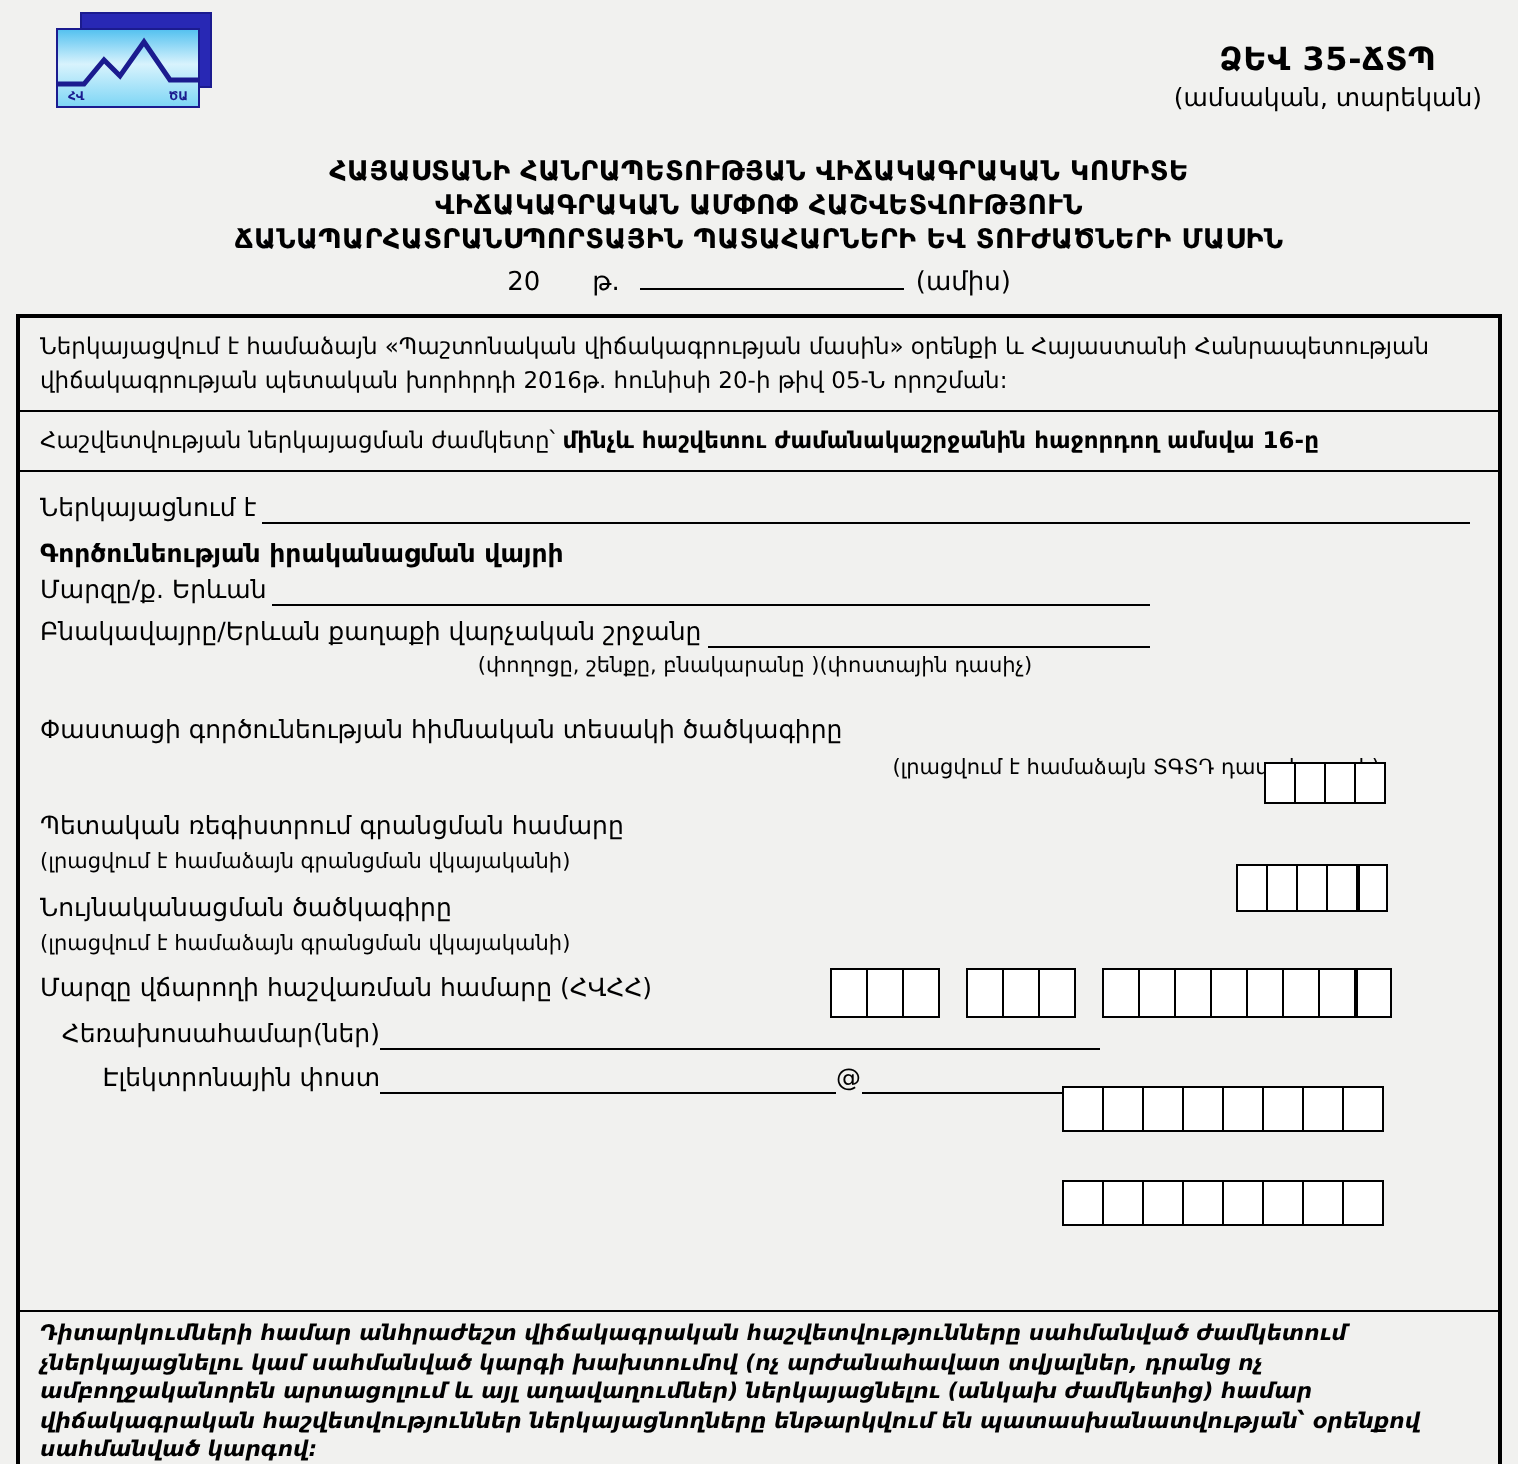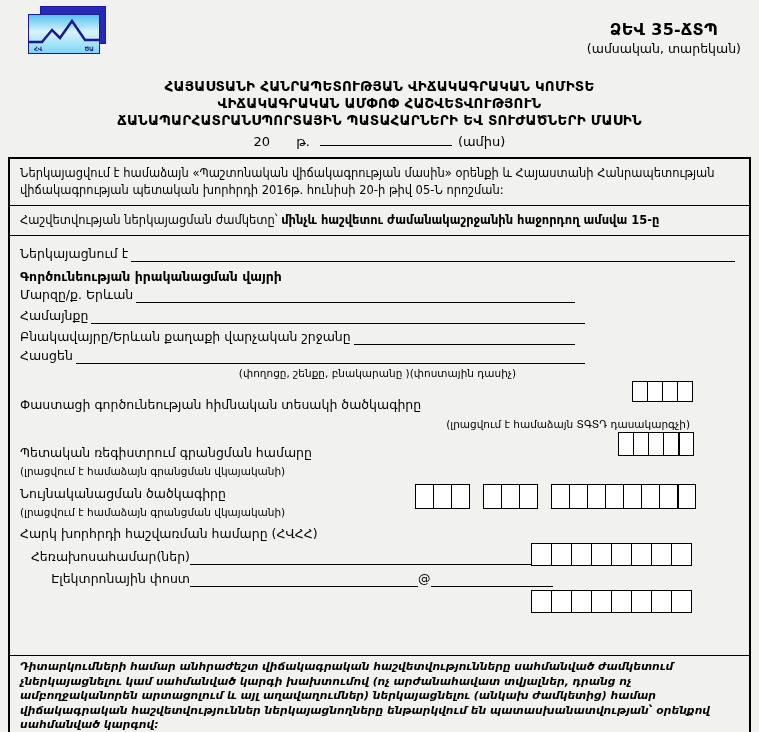--- a/index.html
+++ b/index.html
@@ -92,61 +92,53 @@
       <span>20</span><span class="blank-year"></span><span>թ.</span><span class="blank-month"></span><span>(ամիս)</span>
     </div>
   </div>
 </div>
 
 <div class="formtable">
 
   <div class="trow">Ներկայացվում է համաձայն «Պաշտոնական վիճակագրության մասին» օրենքի և Հայաստանի Հանրապետության վիճակագրության պետական խորհրդի 2016թ. հունիսի 20-ի թիվ 05-Ն որոշման:</div>
 
   <div class="trow deadline">
-    <span>Հաշվետվության ներկայացման ժամկետը՝ </span><b>մինչև հաշվետու ժամանակաշրջանին հաջորդող ամսվա 15-ը</b>
+    <span>Հաշվետվության ներկայացման ժամկետը՝ </span><b>մինչև հաշվետու ժամանակաշրջանին հաջորդող ամսվա 16-ը</b>
   </div>
 
   <div class="main-row">
 
     <div class="frow">
       <span>Ներկայացնում է</span>
       <span class="fill"></span>
     </div>
 
 
     <div class="bold-line mt7">Գործունեության իրականացման վայրի</div>
 
     <div class="frow mt3">
       <span>Մարզը/ք. Երևան</span>
       <span class="fill mr160"></span>
     </div>
     <div class="frow mt5">
-      <span>Համայնքը</span>
-      <span class="fill mr150"></span>
-    </div>
-    <div class="frow mt5">
       <span>Բնակավայրը/Երևան քաղաքի վարչական շրջանը </span>
       <span class="fill mr160"></span>
     </div>
-    <div class="frow mt3">
-      <span>Հասցեն</span>
-      <span class="fill mr150"></span>
-    </div>
     <div class="hint mt3">(փողոցը, շենքը, բնակարանը )(փոստային դասիչ)</div>
 
     <div class="mt17">Փաստացի գործունեության հիմնական տեսակի ծածկագիրը</div>
     <div class="hint right-hint mt6">(լրացվում է համաձայն ՏԳՏԴ դասակարգչի)</div>
 
     <div class="mt14">Պետական ռեգիստրում գրանցման համարը</div>
     <div class="hint-left mt5">(լրացվում է համաձայն գրանցման վկայականի)</div>
 
     <div class="mt24">Նույնականացման  ծածկագիրը</div>
     <div class="hint-left mt5">(լրացվում է համաձայն գրանցման վկայականի)</div>
 
-    <div class="mt7">Հարկ խորհրդի հաշվառման համարը (ՀՎՀՀ)</div>
+    <div class="mt7">Մարզը վճարողի հաշվառման համարը (ՀՎՀՀ)</div>
 
     <div class="frow mt24">
       <span class="contact-label">Հեռախոսահամար(ներ)</span>
       <span class="fill-phone"></span>
     </div>
     <div class="frow mt6">
       <span class="contact-label">Էլեկտրոնային փոստ</span>
       <span class="fill-email1"></span>
       <span>@</span>
       <span class="fill-email2"></span>

